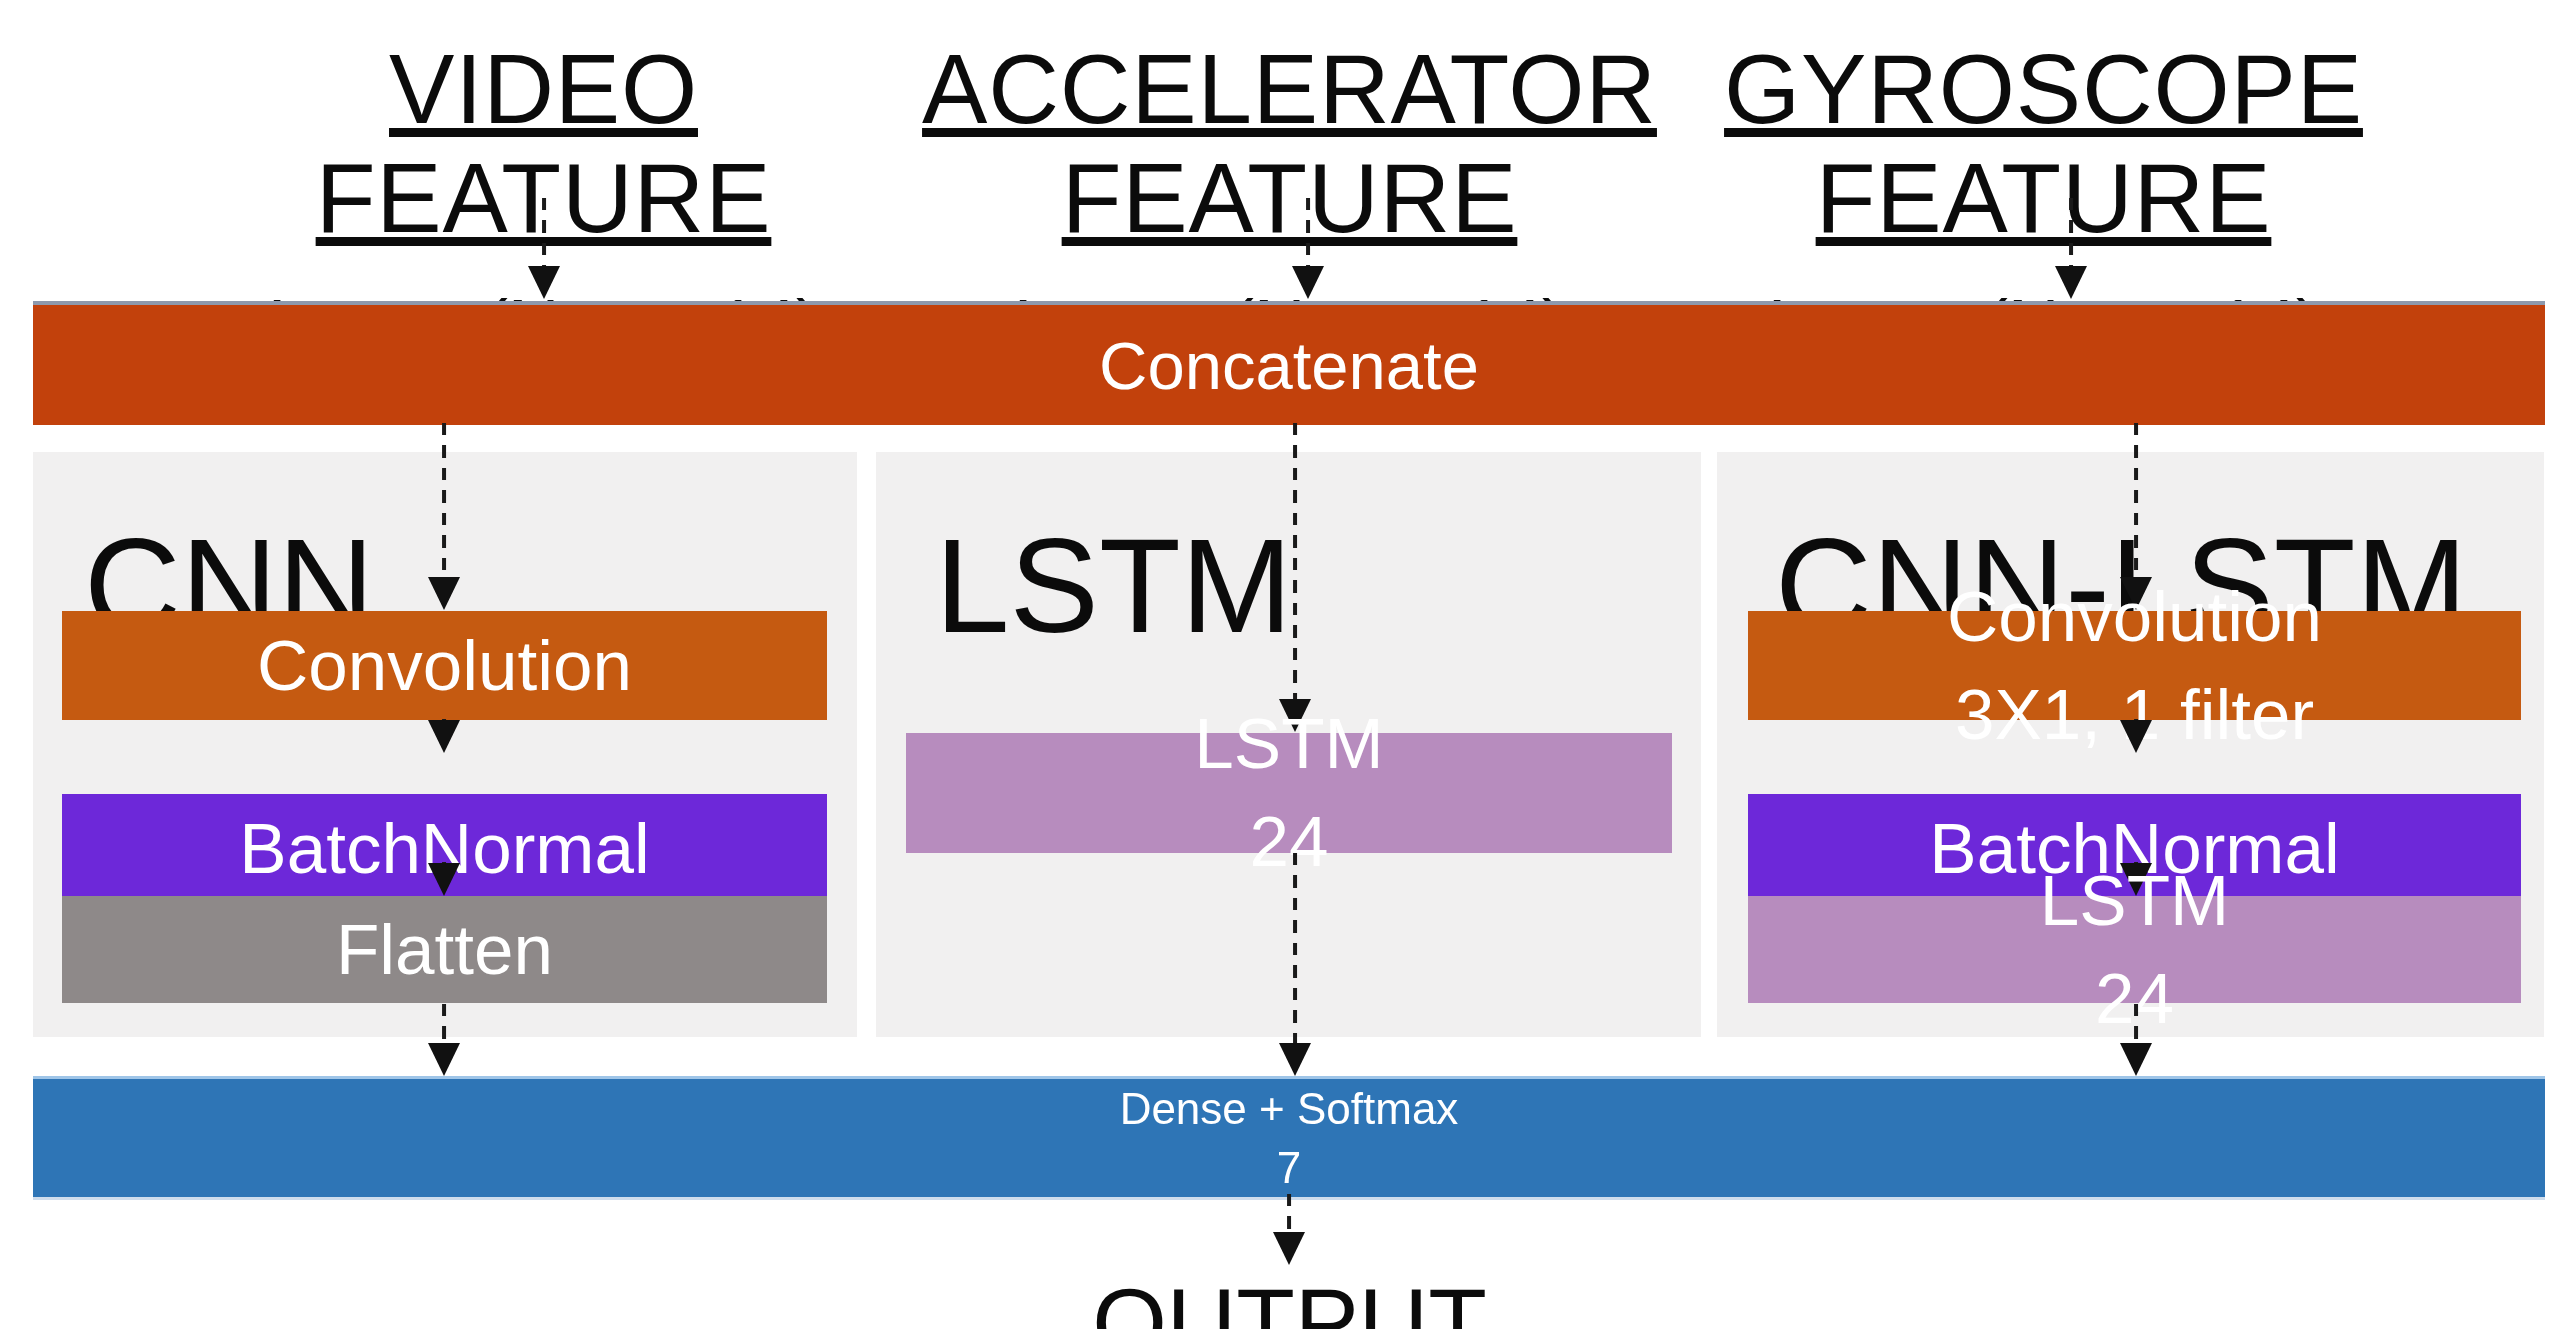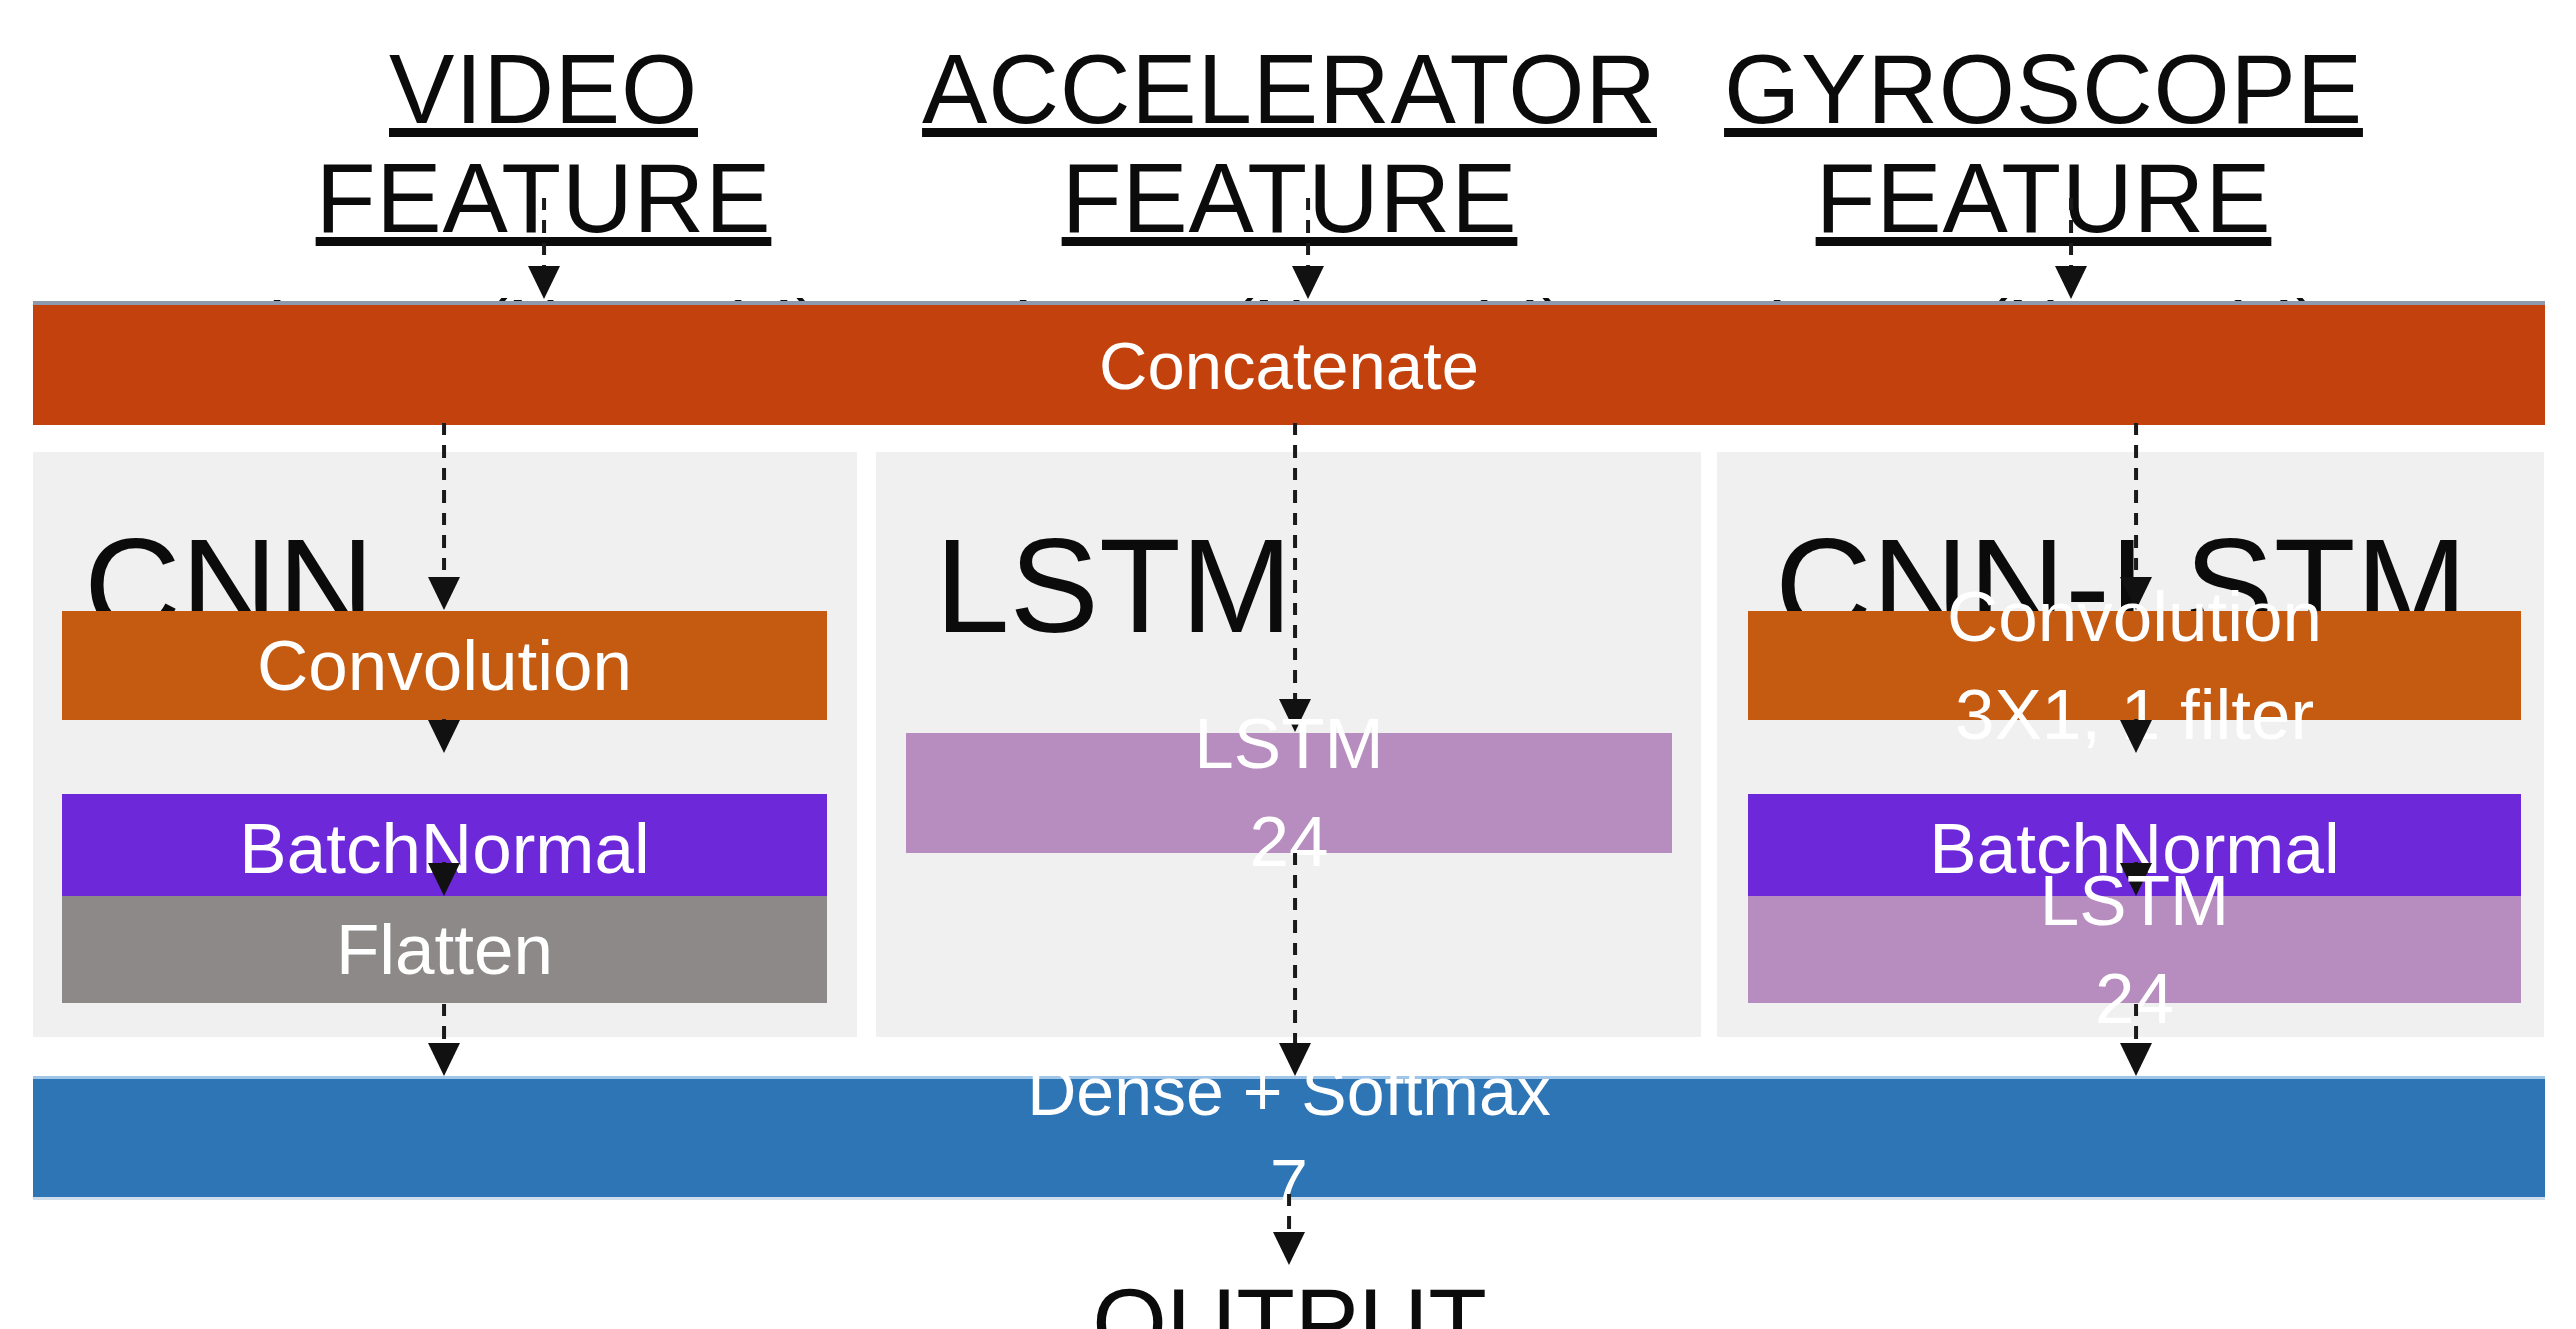--- a/index.html
+++ b/index.html
@@ -13,21 +13,21 @@
   .input-title{font-size:98px;line-height:109px;color:#0b0b0b;letter-spacing:0.8px;text-decoration:underline;}
   .input-title span{display:block;}
   .input-shape{font-size:71px;line-height:78px;margin-top:33px;color:#0b0b0b;}
 
   
   .bar{position:absolute;left:33px;width:2512px;display:flex;flex-direction:column;
        align-items:center;justify-content:center;color:#fff;}
   .bar-concat{top:301px;height:120px;background:#c2410c;border-top:4.7px solid #8d99ad;
               font-size:67px;}
   .bar-dense{top:1076px;height:118px;background:#2E75B6;border-top:3.9px solid #9fc5e8;
-             border-bottom:3.9px solid #cfdded;font-size:68px;line-height:1.35;}
+             border-bottom:3.9px solid #cfdded;font-size:44px;line-height:1.35;}
 
   
   .panel{position:absolute;top:452px;height:585px;background:#F1F0F0;}
   .panel-title{position:absolute;font-size:134px;line-height:134px;color:#0b0b0b;}
 
   
   .layer-box{position:absolute;display:flex;flex-direction:column;align-items:center;
              justify-content:center;color:#fff;font-size:71px;line-height:1.38;text-align:center;}
   .c-conv{background:#C55A11;}
   .c-bn{background:#6d28d9;margin-top:40px;}

